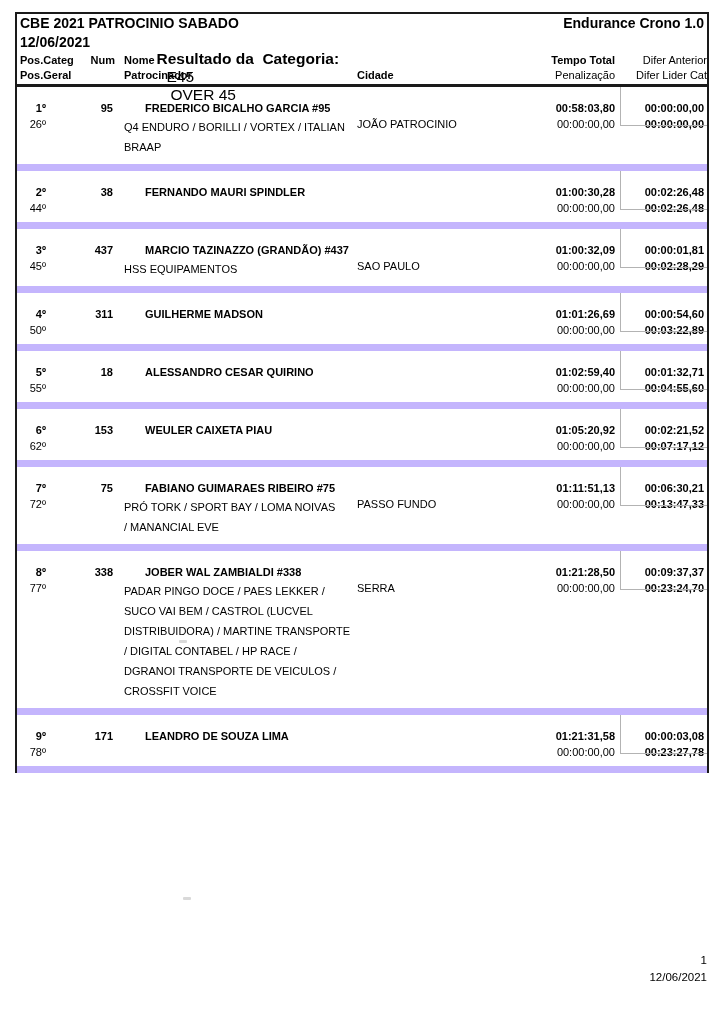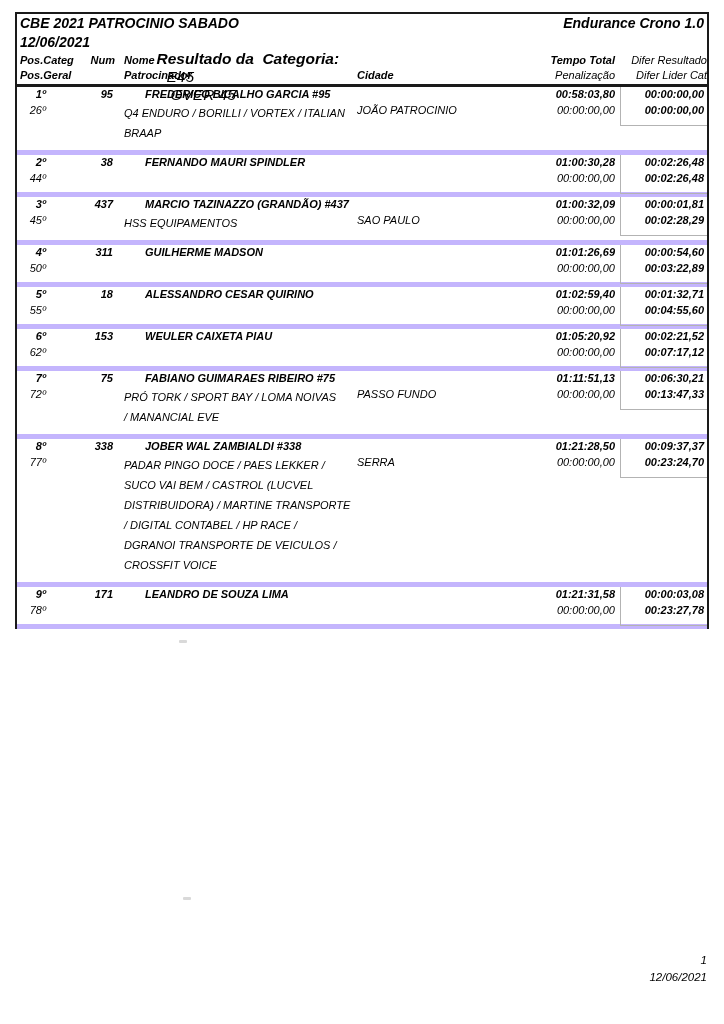--- a/index.html
+++ b/index.html
@@ -1,18 +1,18 @@
 <!DOCTYPE html>
 <html><head>
 <meta charset="utf-8">
 <style>
   html,body{margin:0;padding:0;background:#fff;}
   .page{
     position:relative;width:724px;height:1024px;background:#ffffff;
-    font-family:"Liberation Sans",sans-serif;color:#000;overflow:hidden;font-style:italic;
+    font-family:"Liberation Sans",sans-serif;color:#000;overflow:hidden;
   }
   
   .table{
     position:absolute;left:15px;top:12px;width:690px;
     border:2px solid #1a1a1a;border-bottom:none;background:#fff;
   }
   
   .hdr{position:relative;height:70px;border-bottom:3px solid #1a1a1a;}
   .hdr .t-left{position:absolute;left:3px;top:1px;font-size:14px;font-weight:bold;}
   .hdr .t-right{position:absolute;right:3px;top:1px;font-size:14px;font-weight:bold;}
@@ -26,21 +26,21 @@
   .colhead.r2{top:55px;}
   .ch{position:absolute;white-space:nowrap;}
   .ch.b{font-weight:bold;}
   .ch.pos{left:3px;}
   .ch.num{left:32px;width:66px;text-align:right;}
   .ch.nome{left:107px;}
   .ch.cidade{left:340px;}
   .ch.tempo{left:490px;width:108px;text-align:right;}
   .ch.difer{left:603px;width:87px;text-align:right;}
   
-  .group{position:relative;border-bottom:5px solid #c4b5fd;padding:0 0 7px 0;}
+  .group{position:relative;border-bottom:7px solid #c4b5fd;padding:14px 0 7px 0;}
   .row{display:grid;grid-template-columns:32px 66px 9px 233px 150px 108px 5px 87px;
        font-size:11px;align-items:start;}
   .rowA{line-height:15px;}
   .rowB{line-height:14px;margin-top:1px;}
   .c{white-space:nowrap;}
   .c.pos   {grid-column:1;text-align:right;padding-right:3px;}
   .c.num   {grid-column:2;text-align:right;padding-right:2px;}
   .c.nome  {grid-column:4 / span 2;margin-left:21px;}
   .c.patro {grid-column:4;white-space:pre;line-height:20px;}
   .c.cid   {grid-column:5;}
@@ -74,21 +74,21 @@
       <div class="t-cat">
         <span class="lbl">Resultado da  Categoria:</span>
         <span class="code">E45</span>
         <span class="name">OVER 45</span>
       </div>
       <div class="colhead r1">
         <span class="ch b pos">Pos.Categ</span>
         <span class="ch b num">Num</span>
         <span class="ch b nome">Nome</span>
         <span class="ch b tempo">Tempo Total</span>
-        <span class="ch difer">Difer Resultado</span>
+        <span class="ch difer">Difer Anterior</span>
       </div>
       <div class="colhead r2">
         <span class="ch b pos">Pos.Geral</span>
         <span class="ch b nome">Patrocinador</span>
         <span class="ch b cidade">Cidade</span>
         <span class="ch tempo">Penalização</span>
         <span class="ch difer">Difer Lider Cat</span>
       </div>
     </div>
 

